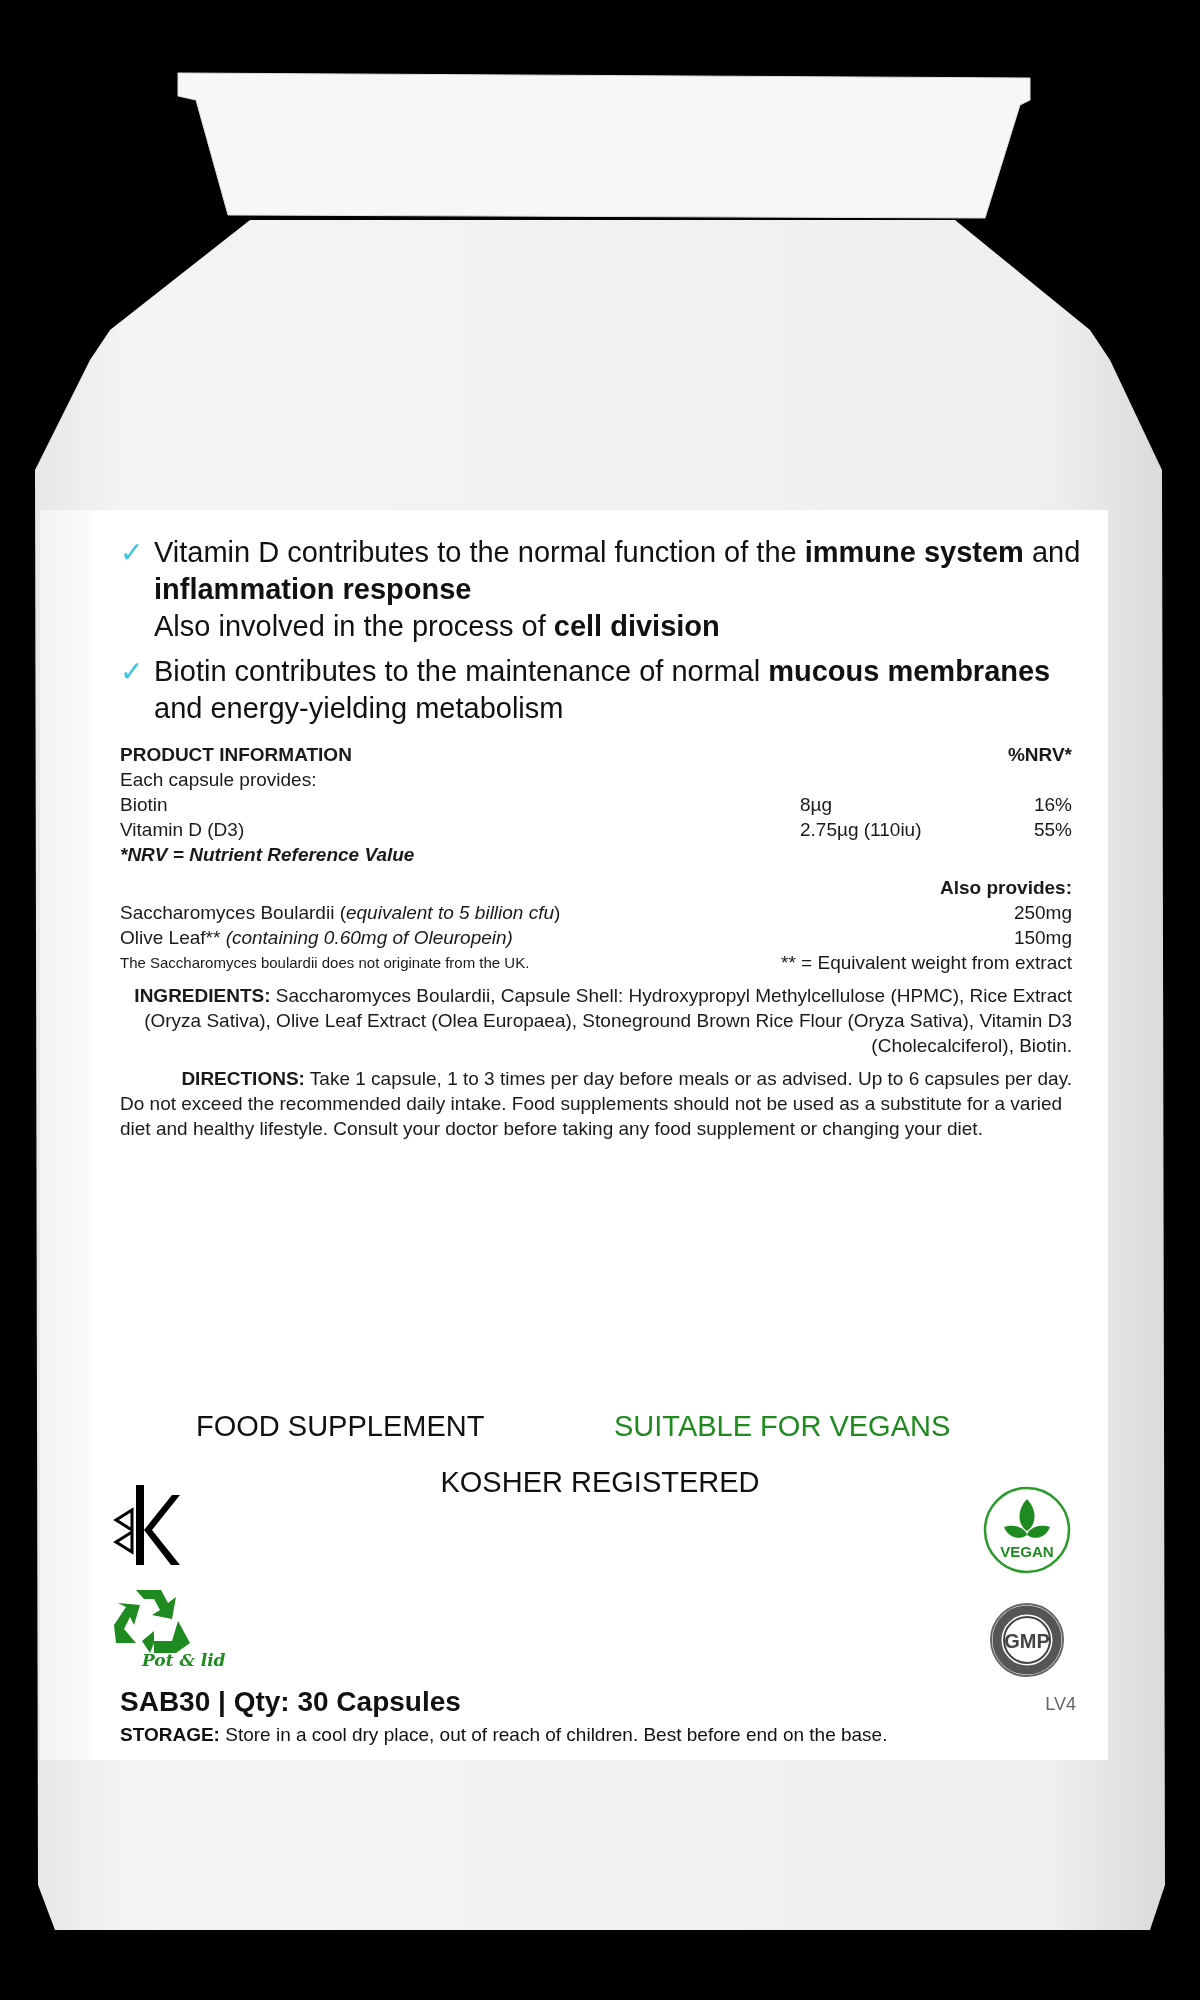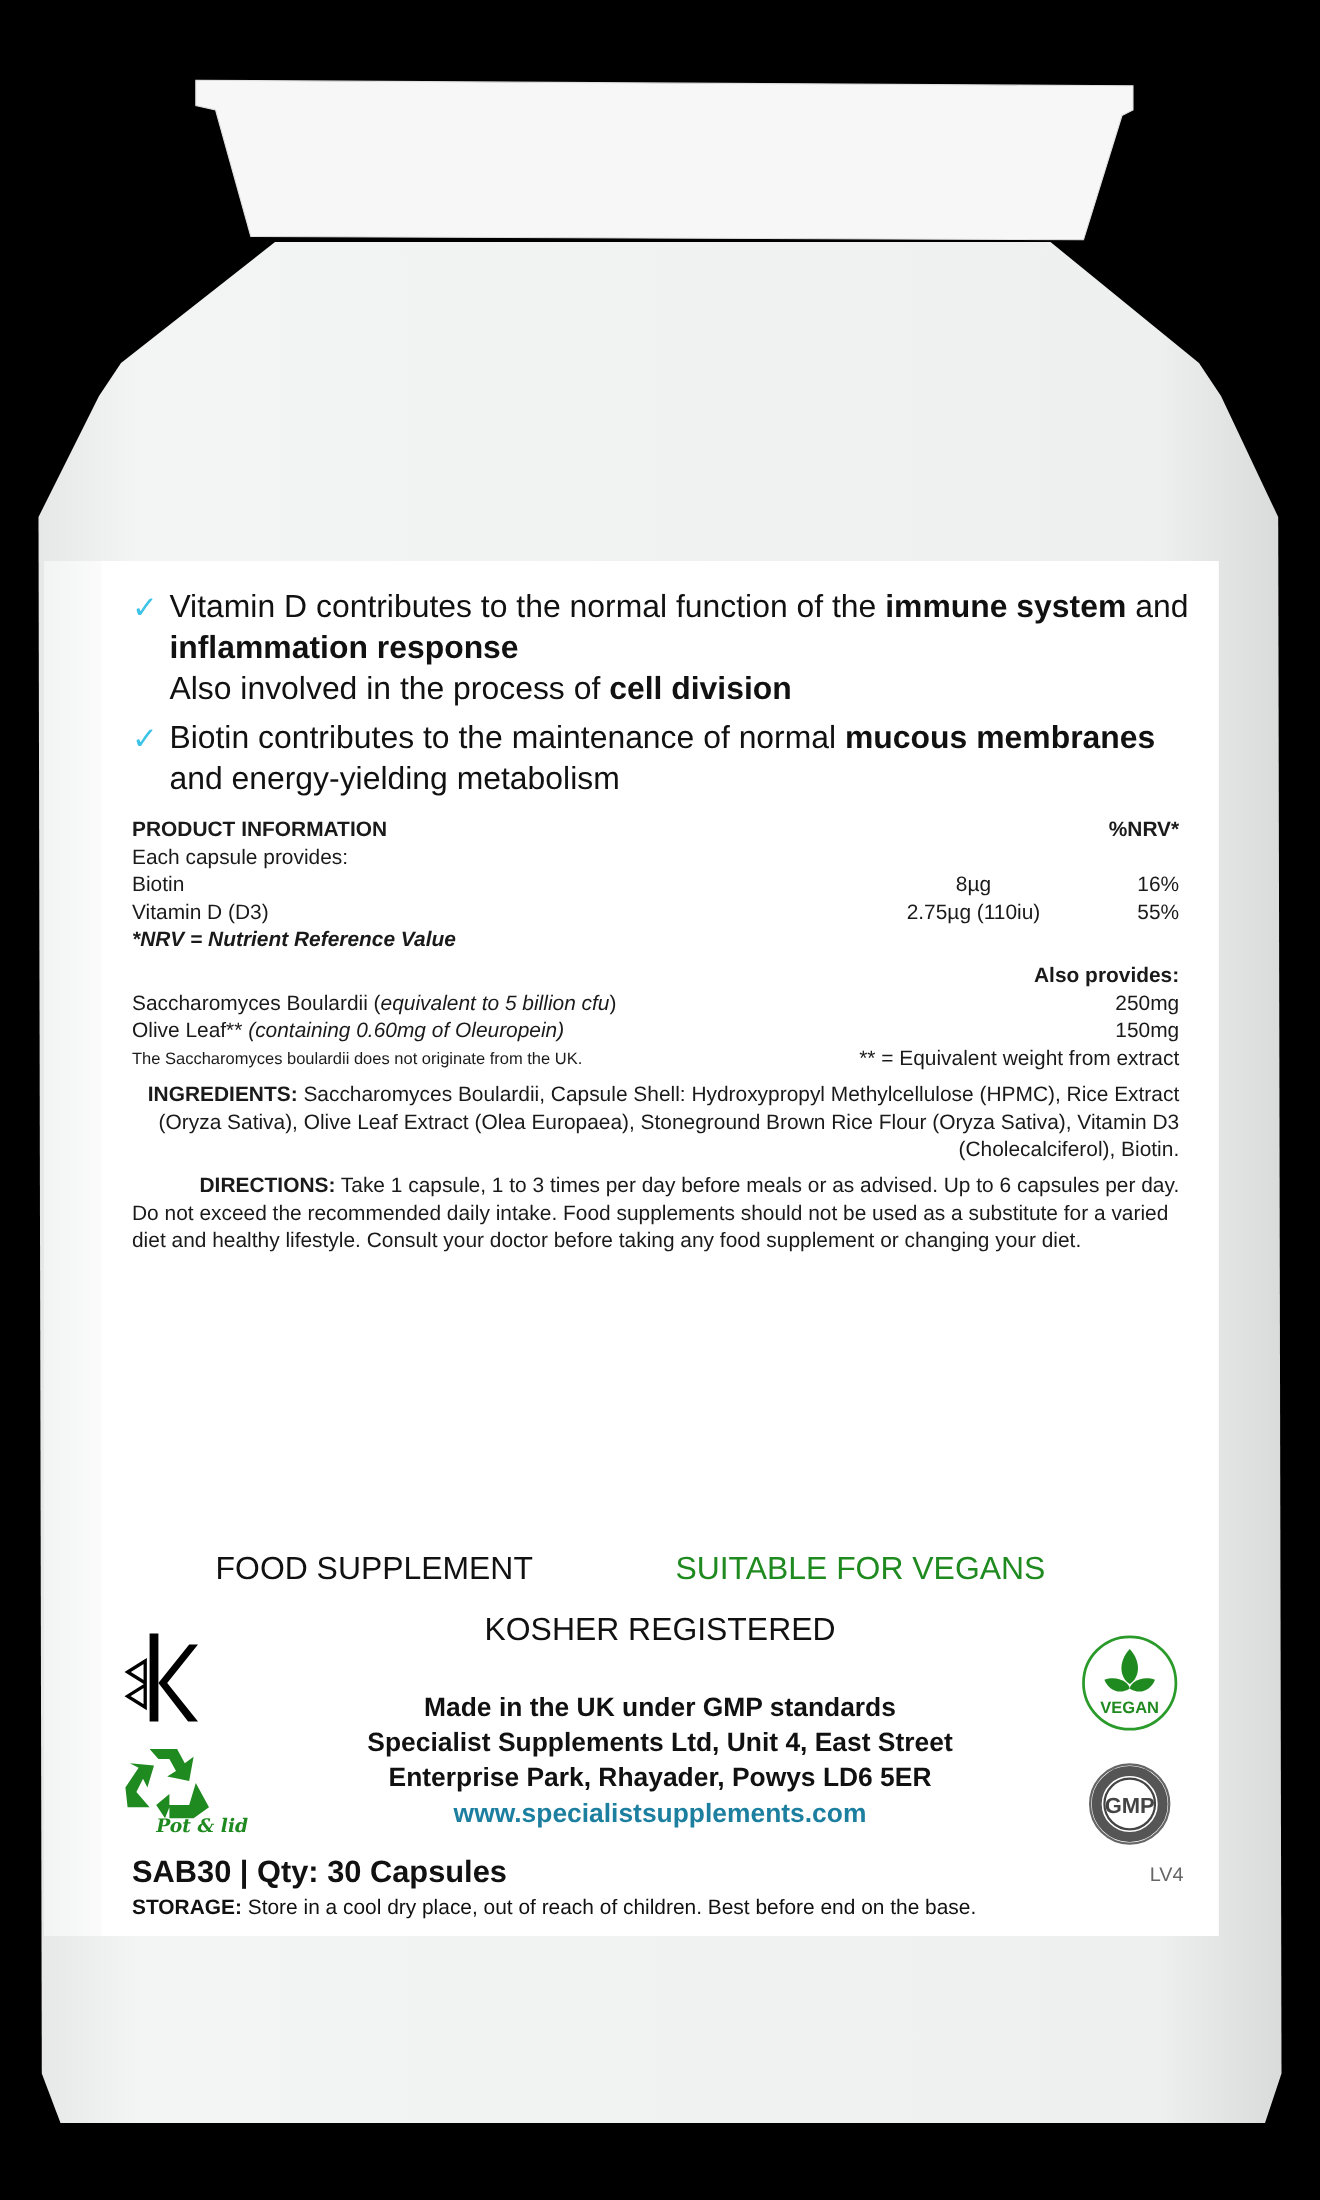--- a/index.html
+++ b/index.html
@@ -15,21 +15,21 @@
   .label-side-left {
     position:absolute; left:40px; top:510px; width:52px; height:1250px;
     background:linear-gradient(90deg,#f2f3f3,#fbfbfb);
   }
   .claims { position:absolute; left:28px; top:24px; width:980px; }
   .claim { position:relative; padding-left:34px; font-size:29px; line-height:37px; margin-bottom:8px; }
   .claim b { font-weight:bold;margin-top:17px; }
   .check { position:absolute; left:0; top:0; color:#3cc3e6; font-size:28px; }
   .info { position:absolute; left:28px; top:232px; width:952px; font-size:19px; line-height:25px; color:#1a1a1a; }
   .row { display:flex; justify-content:space-between; }
-  .row .amt { width:170px; text-align:center; margin-left:auto; }
+  .row .amt { width:170px; text-align:left; margin-left:auto; }
   .row .nrv { width:102px; text-align:right; }
   .bold { font-weight:bold; }
   .ital { font-style:italic; }
   .small { font-size:15px; }
   .para { margin-top:8px;text-align:right; }
   .center-block { position:absolute; left:0; width:1016px; text-align:center; }
   .foodsup { position:absolute; top:900px; left:104px; font-size:29px; color:#111; }
   .vegans { position:absolute; top:900px; left:522px; font-size:29px; color:#1f8a1f; }
   .kosher { top:932px; font-size:29px;margin-top:24px; }
   .made { top:1027px; font-size:24px; font-weight:bold; line-height:32px; }
@@ -106,26 +106,20 @@
       </div>
     <div class="para"><b>INGREDIENTS:</b><span> Saccharomyces Boulardii, Capsule Shell: Hydroxypropyl Methylcellulose (HPMC), Rice Extract (Oryza Sativa), Olive Leaf Extract (Olea Europaea), Stoneground Brown Rice Flour (Oryza Sativa), Vitamin D3 (Cholecalciferol), Biotin.</span></div>
     <div class="para"><b>DIRECTIONS:</b><span> Take 1 capsule, 1 to 3 times per day before meals or as advised. Up to 6 capsules per day.</span></div>
     <div>Do not exceed the recommended daily intake. Food supplements should not be used as a substitute for a varied diet and healthy lifestyle. Consult your doctor before taking any food supplement or changing your diet.</div>
   </div>
 
   <div class="foodsup">FOOD SUPPLEMENT</div>
   <div class="vegans">SUITABLE FOR VEGANS</div>
   <div class="center-block kosher">KOSHER REGISTERED</div>
 
-  <div class="center-block made">
-    <div>Made in the UK under GMP standards</div>
-    <div>Specialist Supplements Ltd, Unit 4, East Street</div>
-    <div>Enterprise Park, Rhayader, Powys LD6 5ER</div>
-    <div class="url">www.specialistsupplements.com</div>
-  </div>
 
   <svg class="logo-k" width="70" height="90" viewBox="0 0 70 90">
     <rect x="26" y="5" width="8" height="80" fill="#000"></rect>
     <path d="M34 50 L62 15 L70 15 L42 50 L70 85 L61 85 Z" fill="#000"></path>
     <path d="M22 30 L6 40 L22 50 Z M22 52 L6 62 L22 72 Z" fill="none" stroke="#000" stroke-width="3"></path>
   </svg>
 
   <svg class="recycle" width="90" height="70" viewBox="0 0 90 70">
     <g fill="#1f8a1f">
       <path d="M30 5 L55 5 L62 18 L70 12 L66 34 L46 30 L54 25 L48 14 L38 14 Z"></path>

